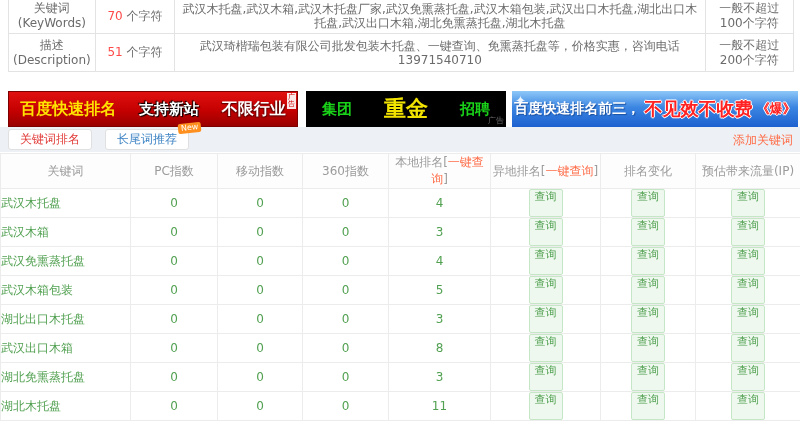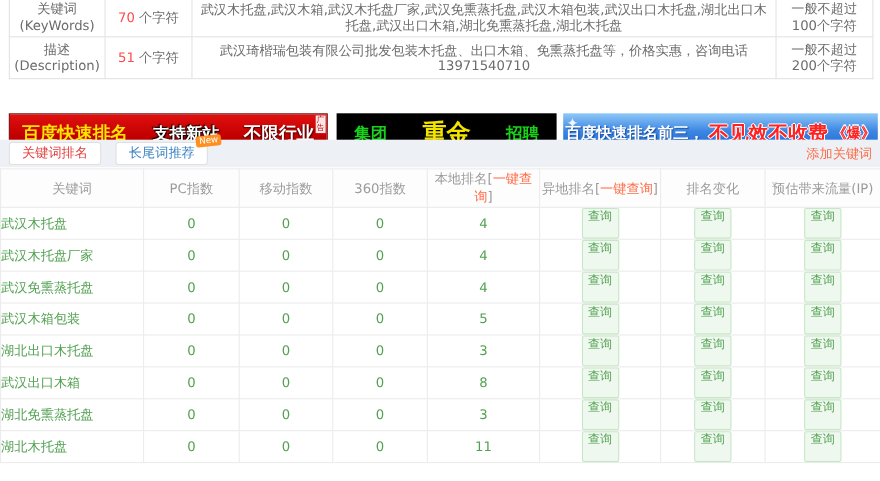--- a/index.html
+++ b/index.html
@@ -13,21 +13,21 @@
   .meta-table tr:nth-child(1) td { height:34px; }
   .meta-table tr:nth-child(2) td { height:38px; }
   .mt-label { width:82px; line-height:15px; }
   .mt-count { width:80px; }
   .mt-count .num { color:#ff4a4a; }
   .mt-content { width:535px; color:#787878; line-height:14px; }
   .mt-note { width:89px; line-height:15px; padding:2px 6px; }
 
   
   .banners { position:absolute; left:8px; top:91px; width:790px; height:31px; display:flex; }
-  .banner { position:relative; height:36px; display:flex; align-items:center; justify-content:space-around; overflow:hidden;margin-top:12px; }
+  .banner { position:relative; height:36px; display:flex; align-items:center; justify-content:space-around; overflow:hidden; }
   .banner-red { width:290px; margin-right:8px; background:linear-gradient(180deg,#e01010 0%,#c40000 55%,#9a0000 100%); border:1px solid #7c0000; }
   .banner-red .p1 { color:#ffe400; font-weight:bold; font-size:16px; }
   .banner-red .p2 { color:#fff; font-weight:bold; font-size:15px; text-shadow:1px 1px 1px #000,-1px -1px 1px #000; }
   .banner-red .p3 { color:#fff; font-weight:bold; font-size:16px; text-shadow:1px 1px 1px #600,-1px 1px 1px #600; }
   .ad-tag-v { position:absolute; top:1px; right:1px; width:9px; background:rgba(255,255,255,.9); color:#c00; font-size:7px; line-height:7px; text-align:center; padding:1px 0; }
   .banner-black { width:200px; margin-right:6px; background:#000; }
   .banner-black .p1,.banner-black .p3 { color:#19d119; font-weight:bold; font-size:15px; }
   .banner-black .p2 { color:#f3e400; font-weight:bold; font-size:22px; }
   .ad-tag-dark { position:absolute; bottom:1px; right:2px; color:#6a6a6a; font-size:8px; }
   .banner-blue { width:286px; background:linear-gradient(180deg,#8ec8f8 0%,#3c86e2 45%,#1c60cf 100%); }
@@ -72,21 +72,21 @@
     <td class="mt-note">一般不超过100个字符</td>
   </tr>
   <tr>
     <td class="mt-label">
       <span>描述</span><br>
       <span>(Description)</span>
     </td>
     <td class="mt-count">
       <span class="num">51</span><span> 个字符</span>
     </td>
-    <td class="mt-content">武汉琦楷瑞包装有限公司批发包装木托盘、出口木箱、免熏蒸托盘等，价格实惠，咨询电话13971540710</td>
+    <td class="mt-content">武汉琦楷瑞包装有限公司批发包装木托盘、一键查询、免熏蒸托盘等，价格实惠，咨询电话13971540710</td>
     <td class="mt-note">一般不超过200个字符</td>
   </tr>
 </tbody>
   </table>
 
 <div class="banners">
   <div class="banner banner-red">
     <span class="p1">百度快速排名</span>
     <span class="p2">支持新站</span>
     <span class="p3">不限行业</span>
@@ -139,25 +139,25 @@
     <td class="kw">武汉木托盘</td>
     <td>0</td>
     <td>0</td>
     <td>0</td>
     <td>4</td>
     <td><span class="qbtn">查询</span></td>
     <td><span class="qbtn">查询</span></td>
     <td><span class="qbtn">查询</span></td>
   </tr>
   <tr>
-    <td class="kw">武汉木托盘厂家</td>
-    <td>0</td>
-    <td>0</td>
-    <td>0</td>
-    <td>4</td>
+    <td class="kw">武汉木箱</td>
+    <td>0</td>
+    <td>0</td>
+    <td>0</td>
+    <td>3</td>
     <td><span class="qbtn">查询</span></td>
     <td><span class="qbtn">查询</span></td>
     <td><span class="qbtn">查询</span></td>
   </tr>
   <tr>
     <td class="kw">武汉免熏蒸托盘</td>
     <td>0</td>
     <td>0</td>
     <td>0</td>
     <td>4</td>

